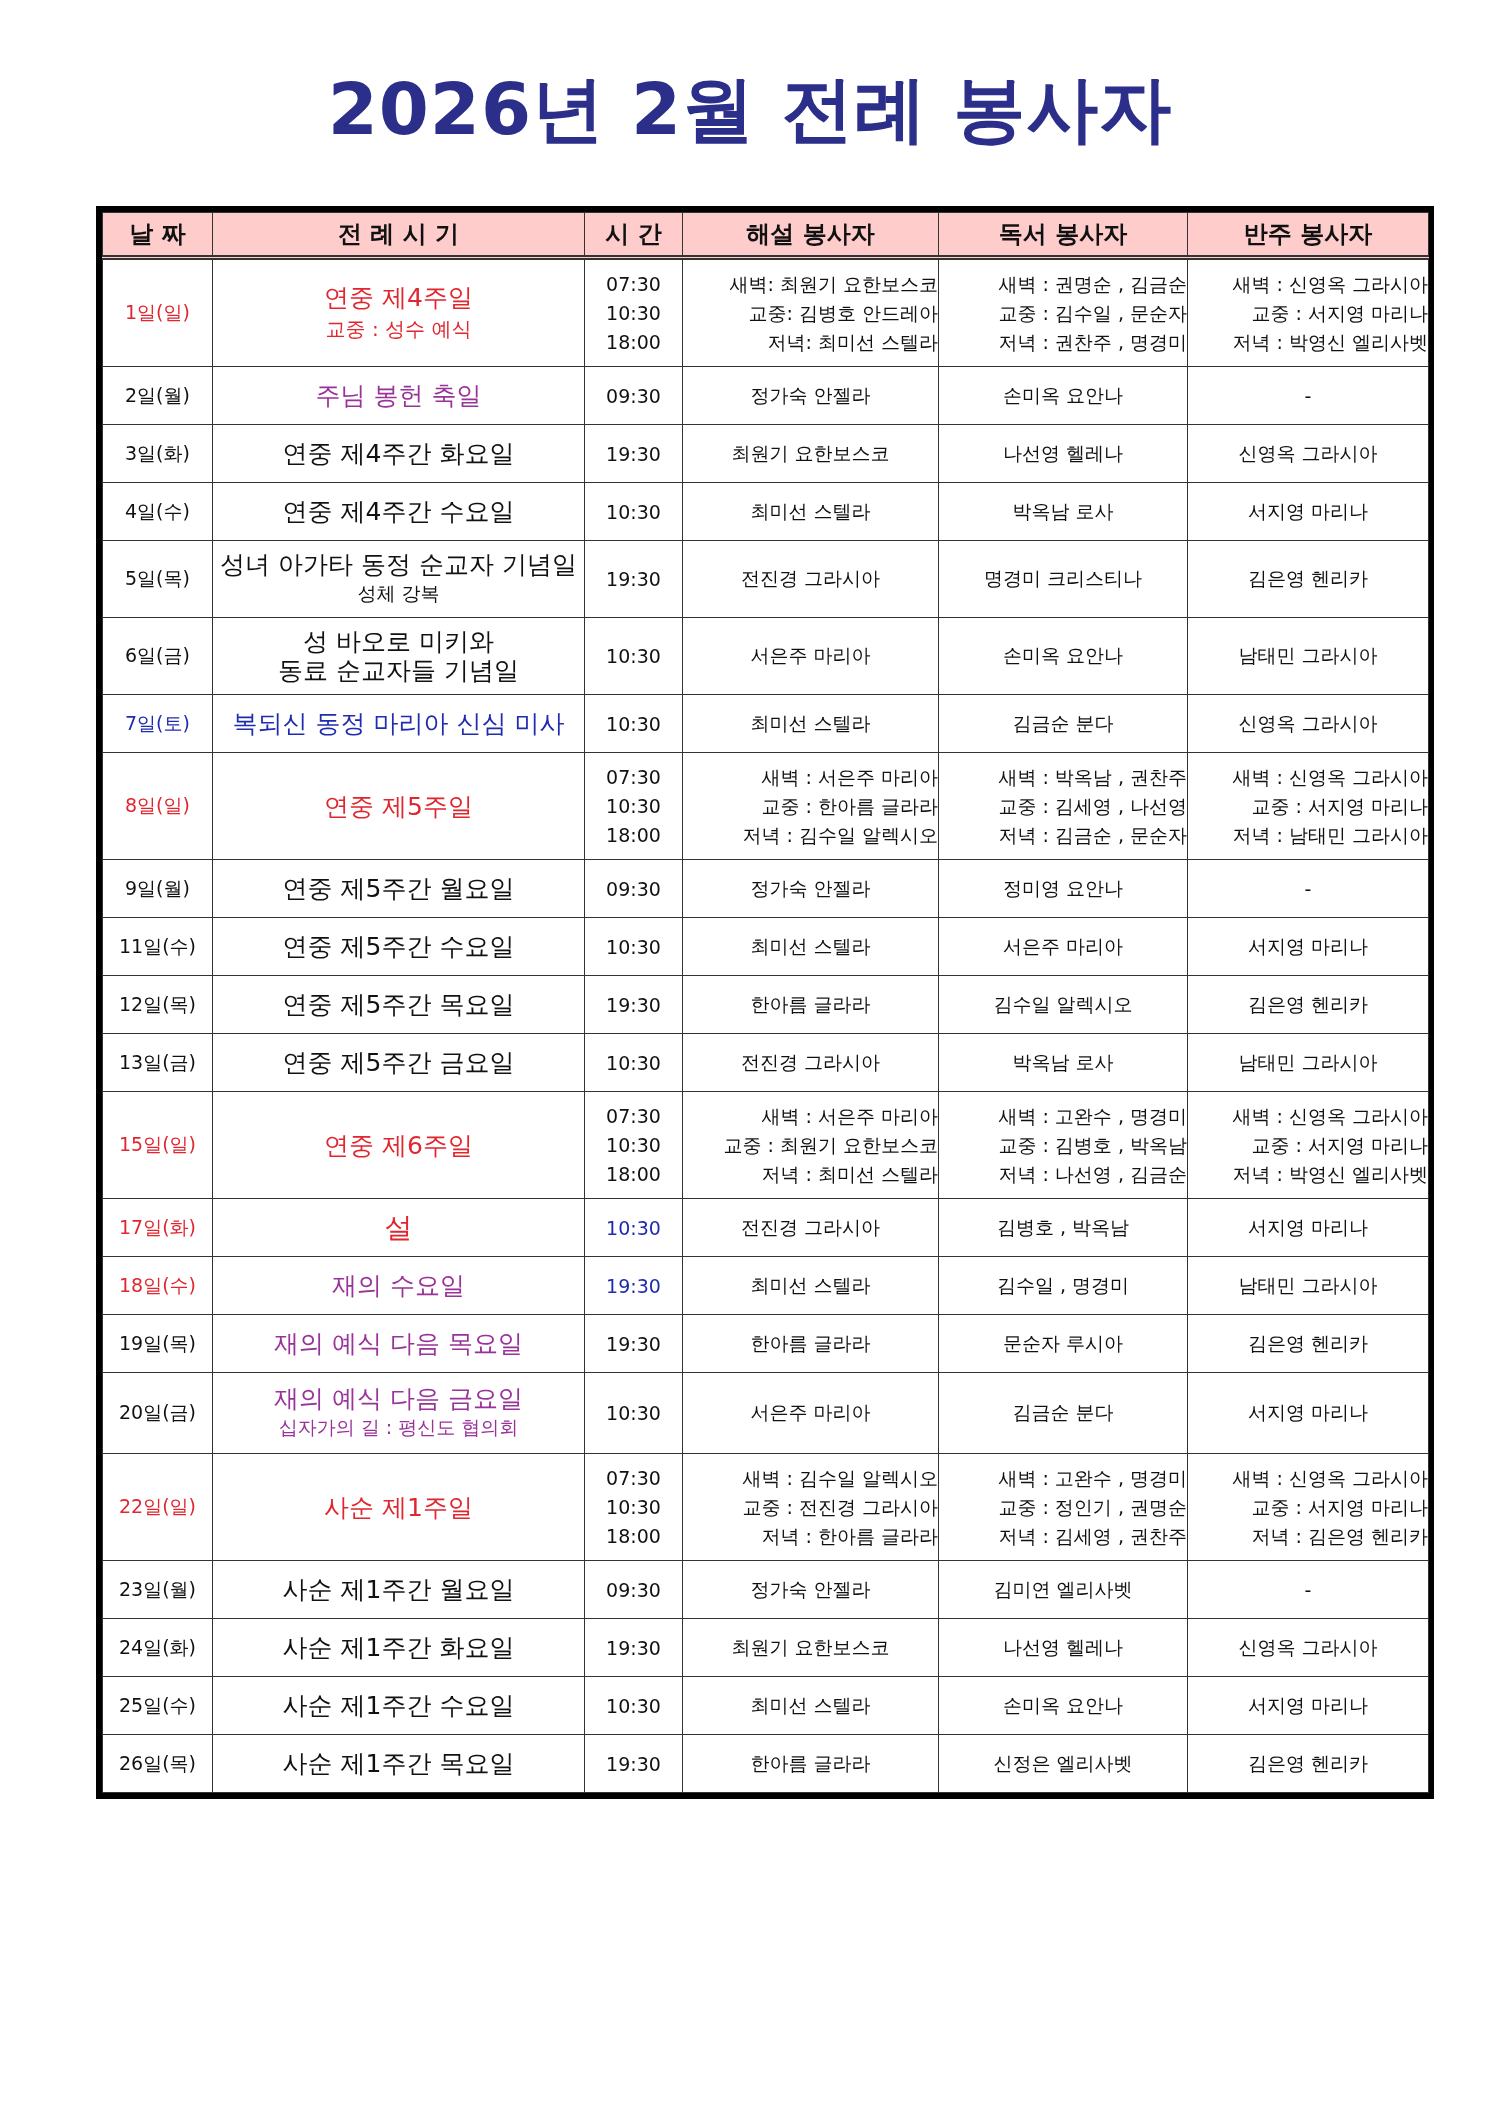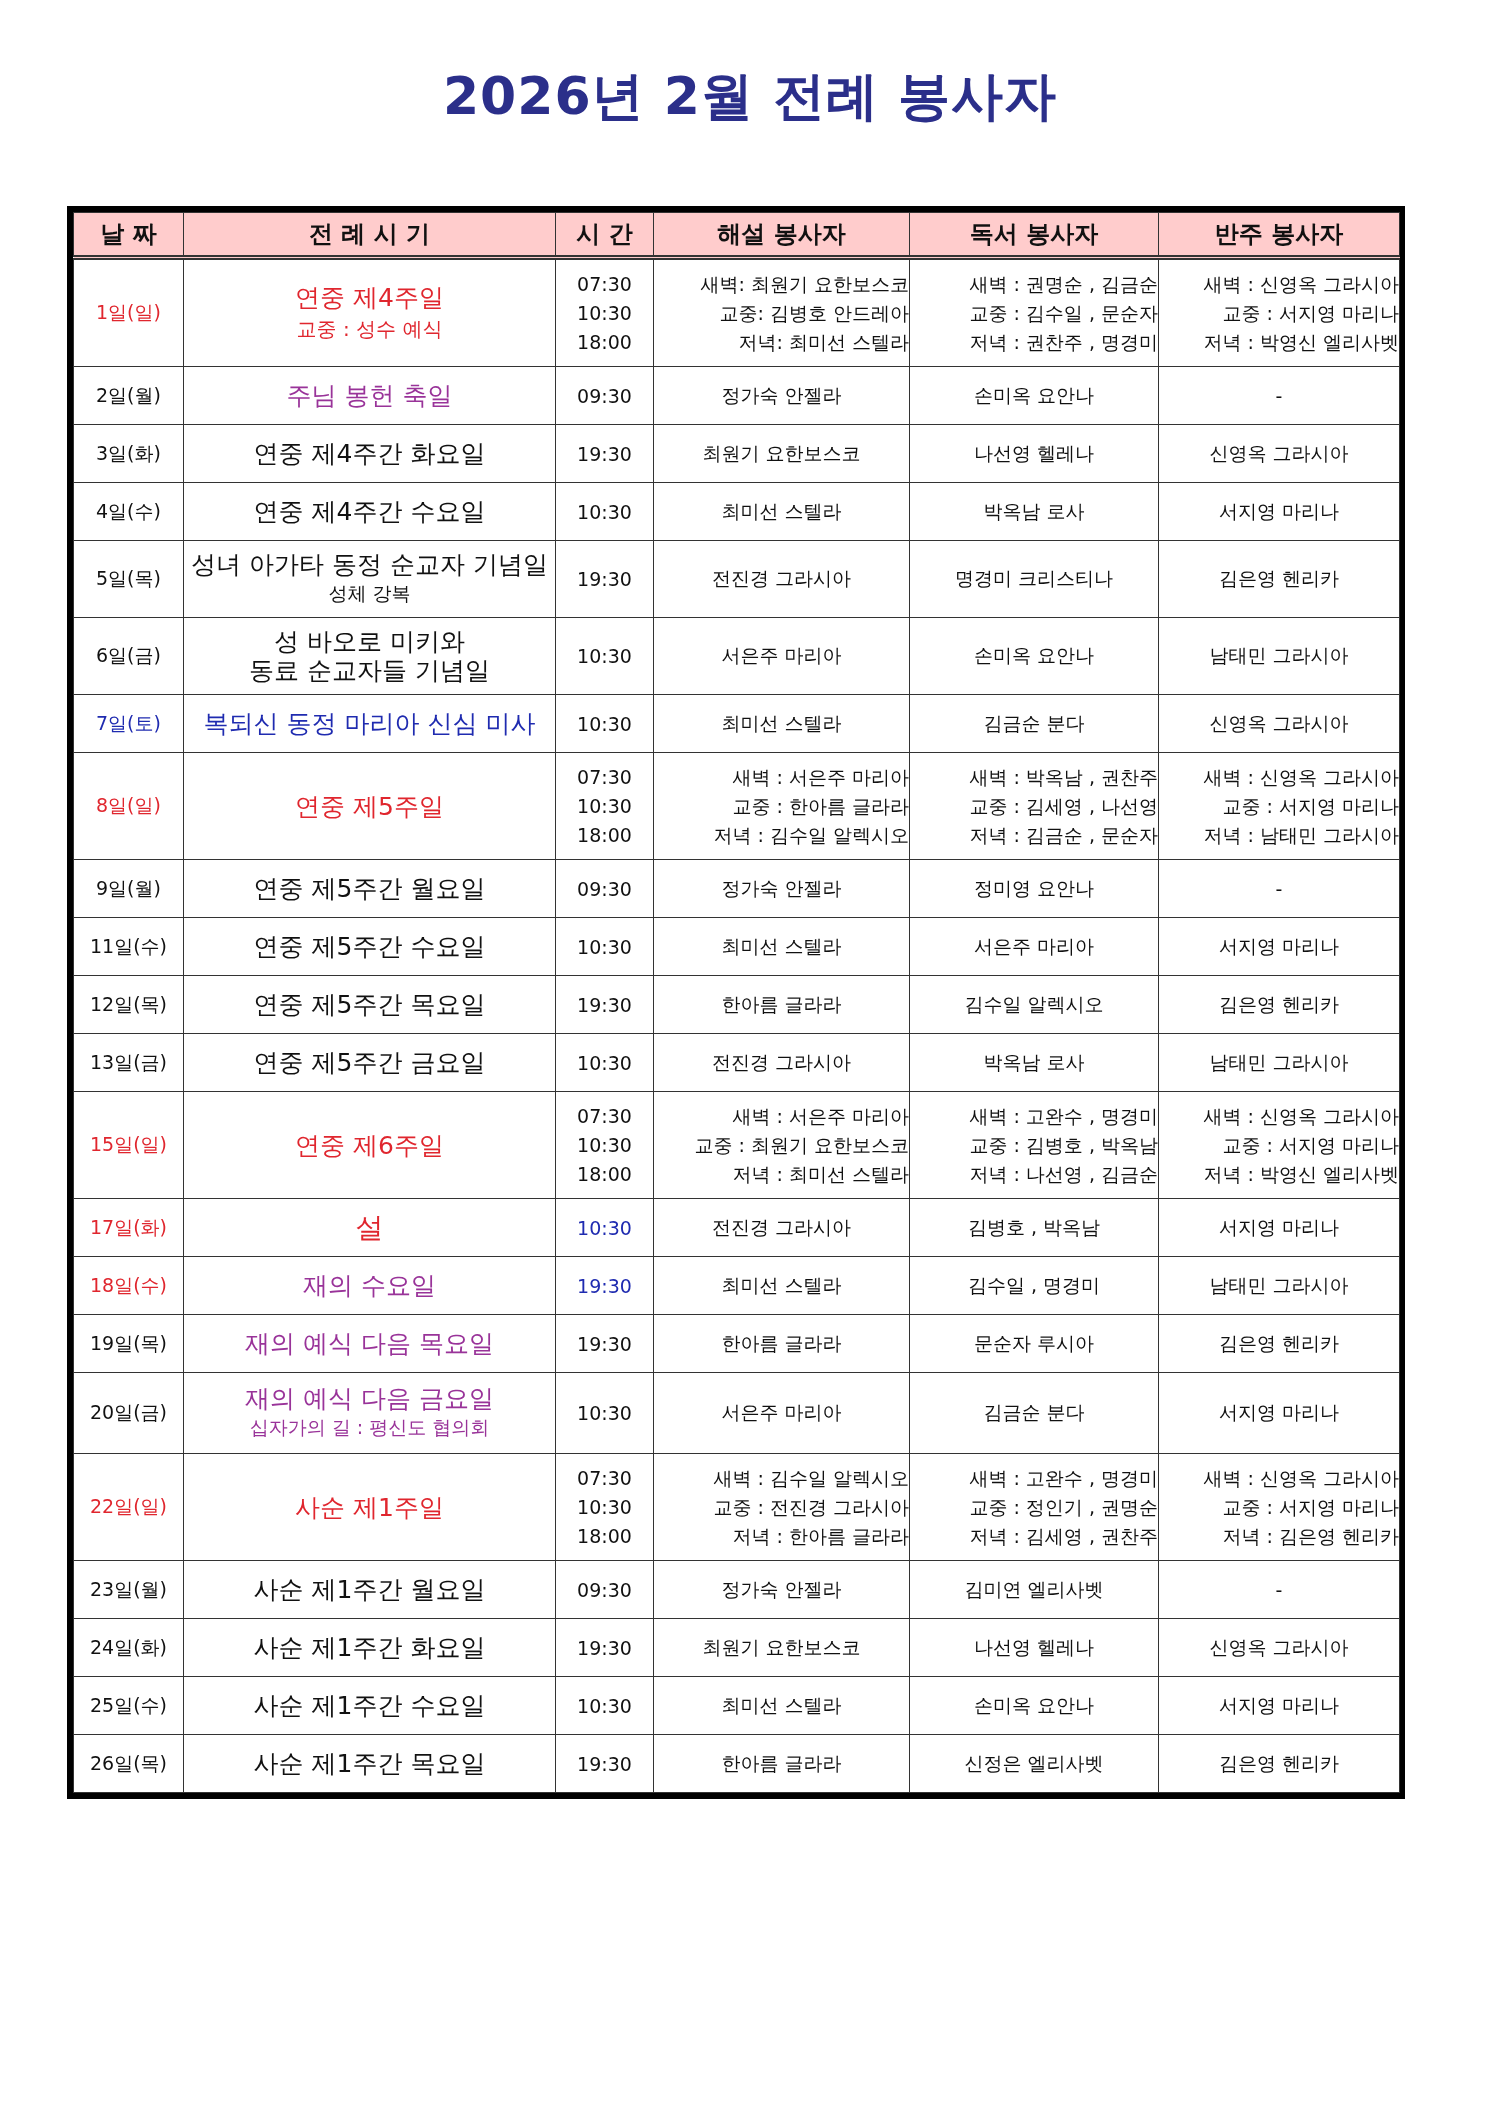--- a/index.html
+++ b/index.html
@@ -1,18 +1,18 @@
 <!DOCTYPE html>
 <html><head>
 <meta charset="utf-8">
 <style>
   html, body { margin:0; padding:0; background:#ffffff; }
   body { width:1500px; height:2121px; position:relative; font-family:"DejaVu Sans","Liberation Sans",sans-serif; color:#111; }
-  .title { position:absolute; left:0; top:62px; width:1500px; text-align:center; font-size:52px; font-weight:bold; color:#2b2f8a; letter-spacing:1px; }
-  .tbl-wrap { position:absolute; left:67px; top:206px; width:1338px; border:6px solid #000; box-sizing:border-box; background:#fff; }
+  .title { position:absolute; left:0; top:62px; width:1500px; text-align:center; font-size:72px; font-weight:bold; color:#2b2f8a; letter-spacing:1px; }
+  .tbl-wrap { position:absolute; left:96px; top:206px; width:1338px; border:6px solid #000; box-sizing:border-box; background:#fff; }
   table { border-collapse:collapse; width:100%; table-layout:fixed; }
   col.c-date { width:110px; } col.c-season { width:372px; } col.c-time { width:98px; }
   col.c-comm { width:256px; } col.c-read { width:249px; } col.c-acc { width:241px; }
   th { background:#ffcccc; height:42px; font-size:24px; font-weight:bold; color:#111; border:1.5px solid #333; border-bottom:5px double #333; padding:0; }
   td { border:1.5px solid #333; text-align:center; vertical-align:middle; font-size:19px; padding:0; }
   tr.single td { height:57px; }
   tr.double td { height:76px; }
   tr.triple td { height:106px; }
   tr.tall td { height:80px; }
   .red { color:#e0262e; }

